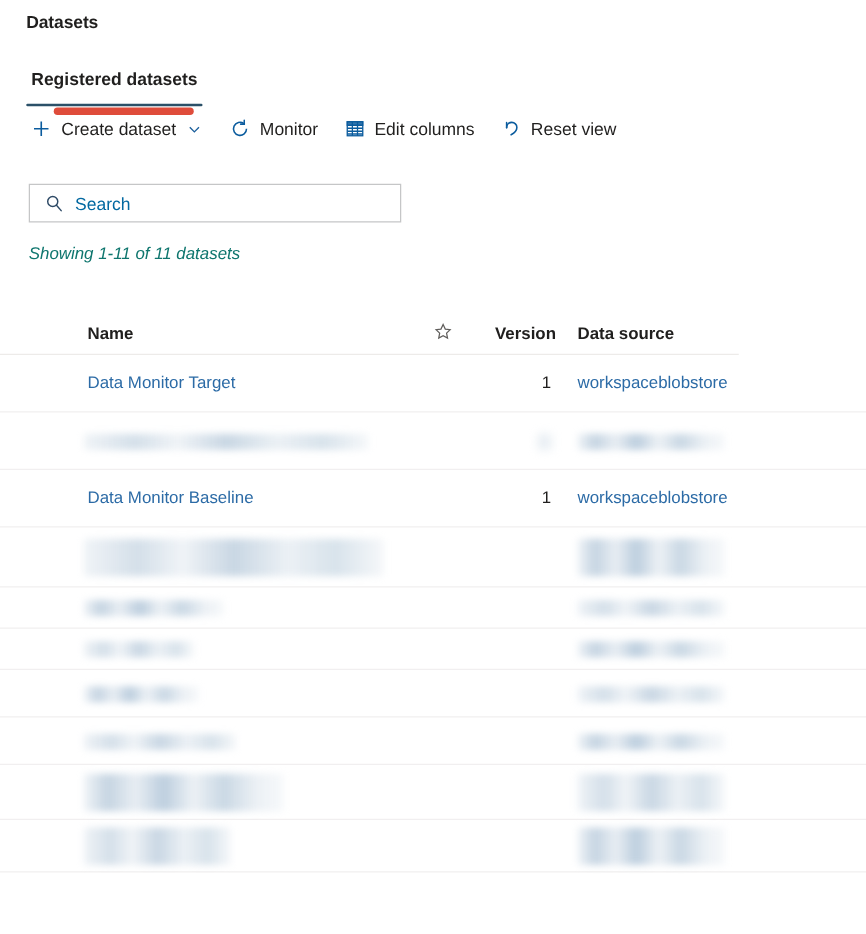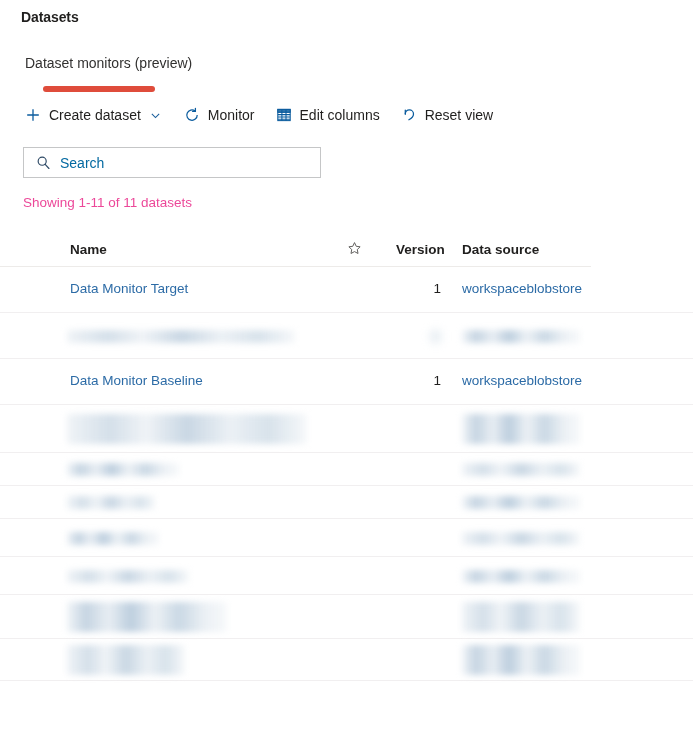--- a/index.html
+++ b/index.html
@@ -32,21 +32,21 @@
     position: absolute; left: 0; right: 0; bottom: -2px;
     height: 2px; background: #2b5068; border-radius: 1px;
   }
   .red-annotation {
     position: absolute; left: 43px; top: 86px;
     width: 112px; height: 6px; background: #df4c3b; border-radius: 3px;
   }
 
   
   .commandbar {
-    position: absolute; left: 18px; top: 100px;
+    position: absolute; left: 18px; top: 88px;
     height: 30px; display: flex; align-items: flex-end;
   }
   .cmd {
     display: flex; align-items: center; height: 30px;
     padding: 0 6px; margin-right: 8px; cursor: pointer;
     font-size: 14px; color: #201f1e; white-space: nowrap;
   }
   .cmd.disabled { color: #a19f9d; cursor: default; }
   .cmd .ico {
     display: inline-flex; align-items: center; justify-content: center;
@@ -65,25 +65,25 @@
     width: 298px; height: 31px;
     border: 1px solid #c5c6c7; background: #fff;
     display: flex; align-items: center; padding: 0 8px;
   }
   .searchbox .sico { width: 16px; height: 16px; color: #2e4a66; margin: 0 8px 0 4px; flex: none; }
   .searchbox .placeholder { font-size: 14px; color: #0369a1; }
 
   
   .count {
     position: absolute; left: 23px; top: 195px;
-    font-size: 13.5px; color: #ec4899;
-  }
-
-  
-  .table { position: absolute; left: 0; top: 233px; width: 591px; }
+    font-size: 13.5px; color: #0f766e; font-style: italic;
+  }
+
+  
+  .table { position: absolute; left: 0; top: 250px; width: 591px; }
   .thead {
     position: relative; height: 34px;
     border-bottom: 1px solid #edebe9;
   }
   .th {
     position: absolute; top: 9px;
     font-size: 13.5px; font-weight: 700; color: #201f1e;
   }
   .th-name { left: 70px; }
   .th-star { left: 347px; top: 8px; width: 16px; height: 16px; color: #605e5c; }
@@ -144,22 +144,23 @@
   }
 </style>
 </head>
 <body>
 
 <div class="page">
 
   <div class="page-title">Datasets</div>
 
   <div class="tabs">
-    <div class="tab">
-      <span>Dataset monitors (preview)</span>
+    <div class="tab active">
+      <span>Registered datasets</span>
+      <span class="tab-underline"></span>
     </div>
   </div>
   <div class="red-annotation"></div>
 
   <div class="commandbar">
 
     <div class="cmd">
       <span class="ico">
         <svg width="16" height="16" viewBox="0 0 16 16" fill="none" stroke="currentColor" stroke-width="1.3">
           <path d="M8 2.2V13.8M2.2 8H13.8"></path>

